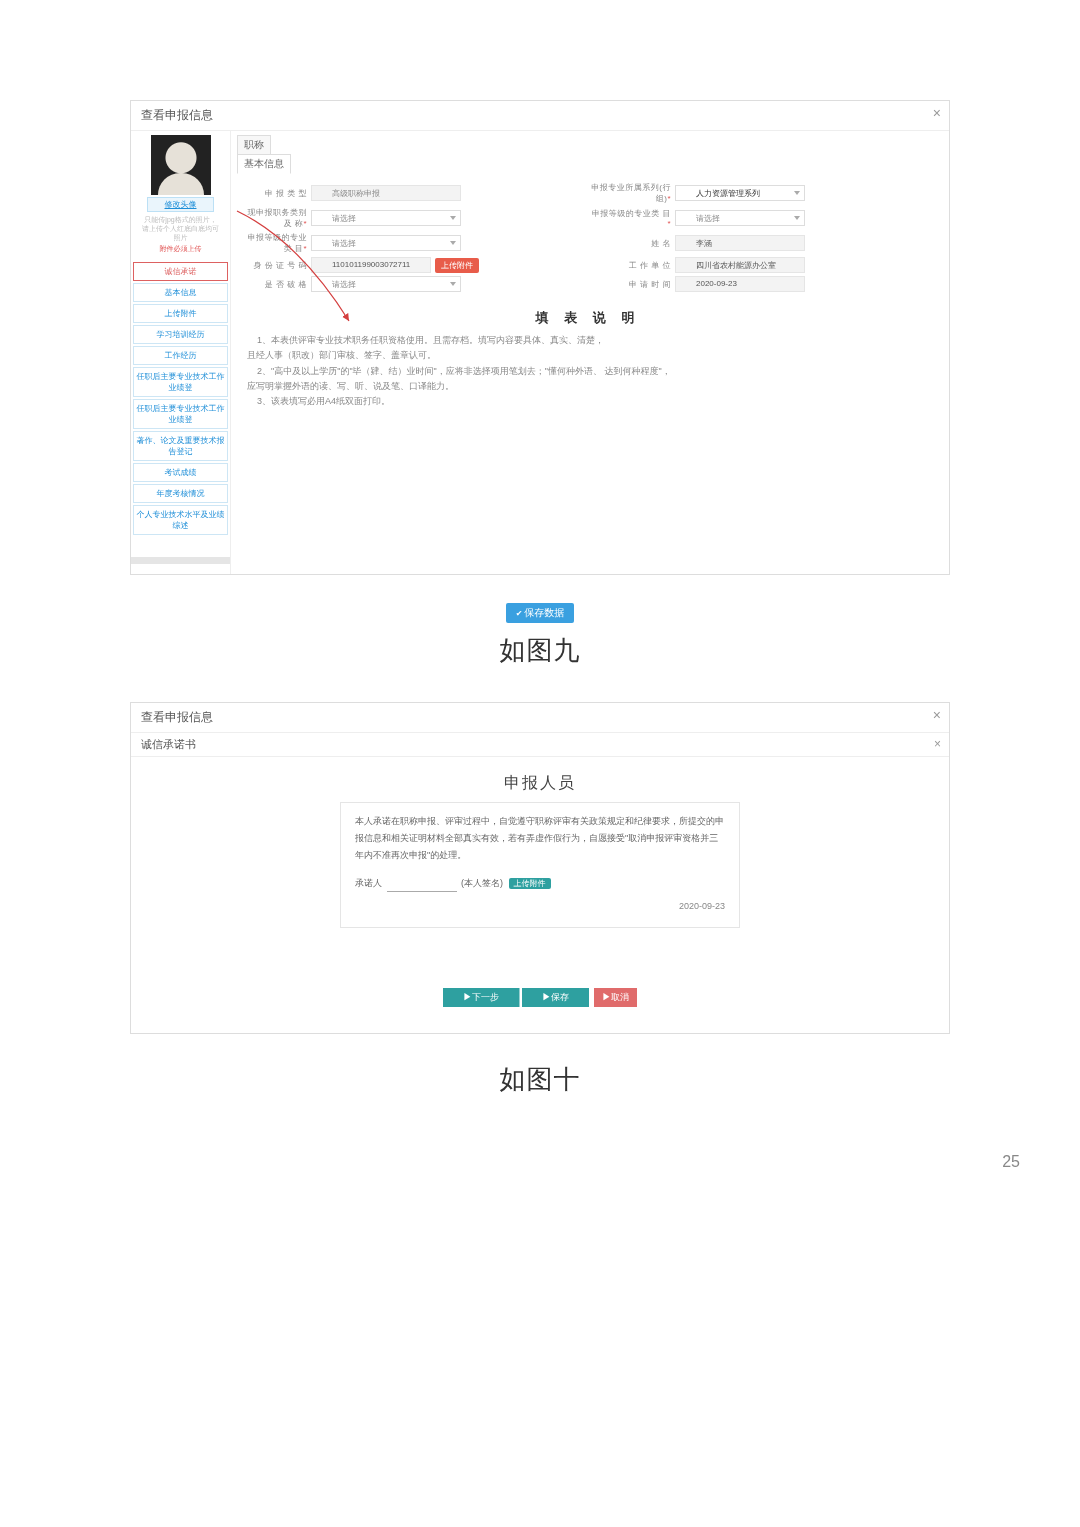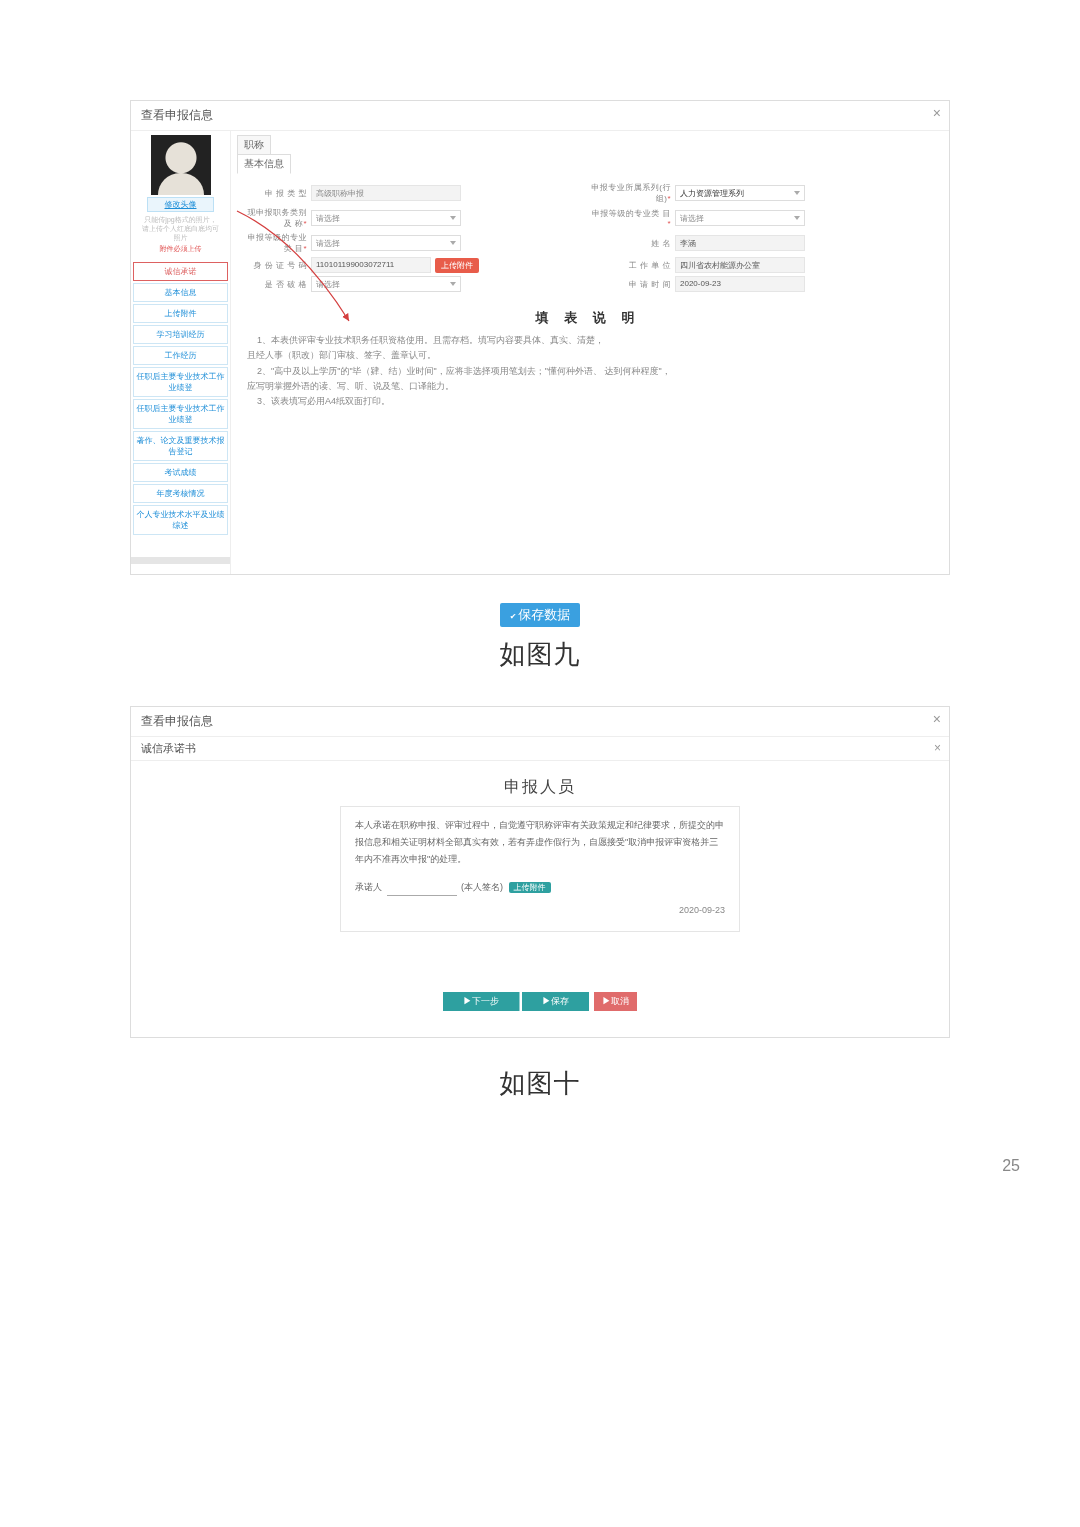--- a/index.html
+++ b/index.html
@@ -151,21 +151,21 @@
     }
     .flabel .req {
       color: #e05050;
       font-size: 8px;
     }
     .finput {
       border: 1px solid #ddd;
       background: #fff;
       font-size: 8px;
       color: #888;
-      padding: 2px 4px;
+      padding: 2px 20px;
       height: 16px;
     }
     .finput.readonly {
       background: #f3f3f3;
       color: #888;
       border-color: #e5e5e5;
     }
     .sel {
       position: relative;
     }
@@ -207,21 +207,21 @@
       pointer-events: none;
     }
     .save-btn-row {
       text-align: center;
       margin: 6px 0;
     }
     .save-btn {
       display: inline-block;
       background: #3aa0e0;
       color: #fff;
-      font-size: 13px;
+      font-size: 10px;
       padding: 3px 10px;
       border-radius: 2px;
     }
     .save-btn::before {
       content: '✔';
       margin-right: 2px;
       font-size: 8px;
     }
     .fig-caption {
       text-align: center;

